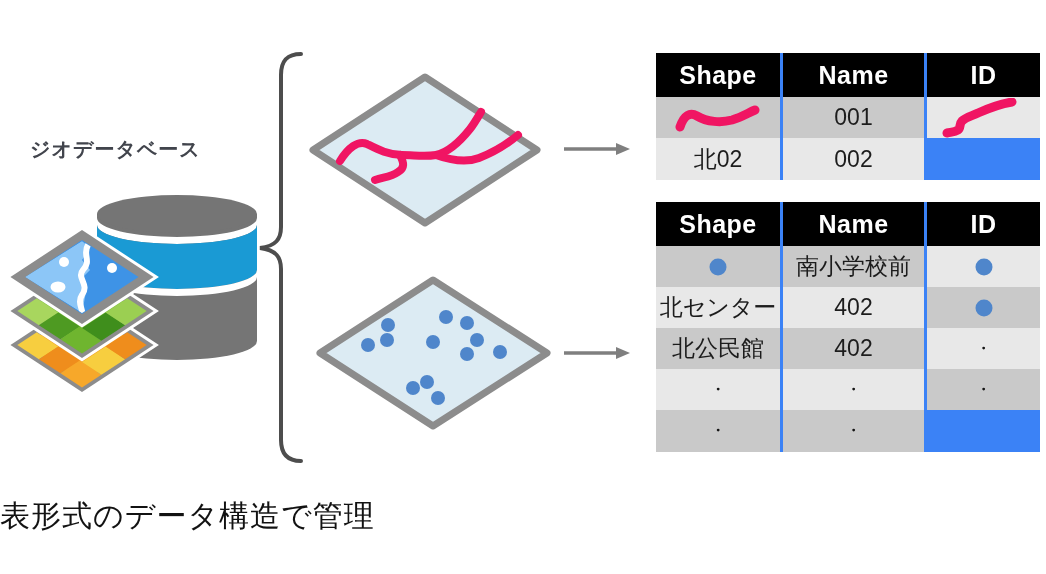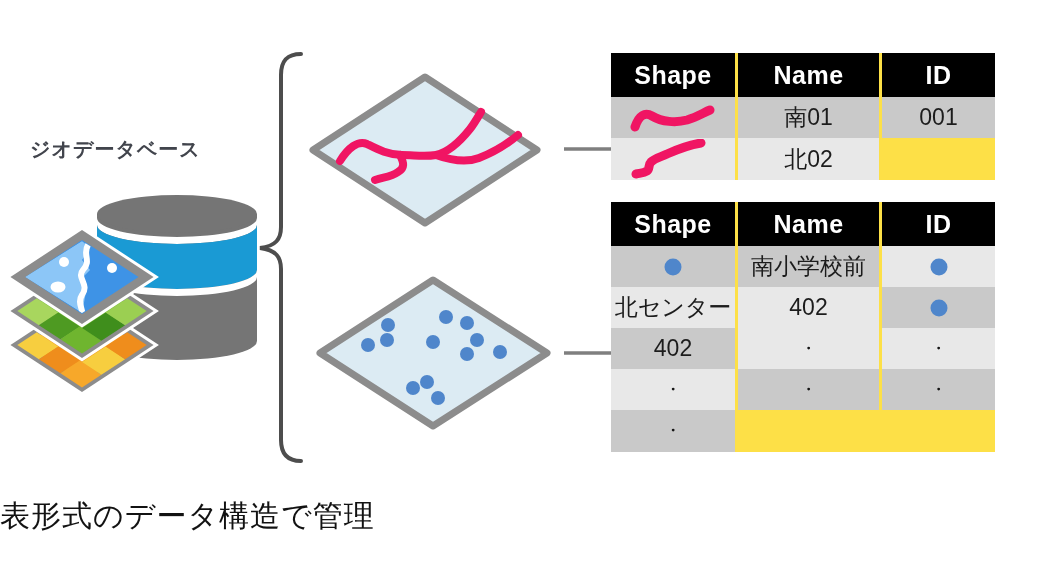--- a/index.html
+++ b/index.html
@@ -6,22 +6,22 @@
   .stage{
     position:relative;width:1046px;height:574px;background:#ffffff;overflow:hidden;
     font-family:"Liberation Sans","DejaVu Sans",sans-serif;
   }
   .gdb-label{
     position:absolute;left:30px;top:136px;width:212px;text-align:left;
     font-size:20px;font-weight:700;color:#41444c;letter-spacing:1px;
   }
   .art{position:absolute;left:0;top:0;}
   .dtable{
-    position:absolute;left:611px;width:384px;display:grid;
-    grid-template-columns:124px 141px 113px;column-gap:3px;background:#fde047;
+    position:absolute;left:656px;width:384px;display:grid;
+    grid-template-columns:124px 141px 113px;column-gap:3px;background:#3b82f6;
   }
   .t1{top:53px;grid-template-rows:44px 41px 42px;}
   .t2{top:202px;grid-template-rows:44px 41px 41px 41px 41px 42px;}
   .cell{display:flex;align-items:center;justify-content:center;font-size:23px;color:#1c1c1c;overflow:hidden;}
   .head{background:#000000;color:#ffffff;font-weight:700;font-size:25px;letter-spacing:0.5px;}
   .rA{background:#C9C9C9;}
   .rB{background:#E8E8E8;}
   .dotcell{font-size:14px;font-weight:700;color:#141414;}
   .caption{
     position:absolute;left:0;top:496px;width:1046px;text-align:left;
@@ -128,29 +128,29 @@
   <div class="dtable t1">
     <div class="cell head">Shape</div>
     <div class="cell head">Name</div>
     <div class="cell head">ID</div>
 
     <div class="cell rA">
       <svg width="86" height="28" viewBox="0 0 86 28">
         <path d="M 5,23 C 9,11 15,8 22,12 C 32,18 46,19 57,16 C 67,13 73,9 80,6" fill="none" stroke="#F01563" stroke-width="9" stroke-linecap="round"></path>
       </svg>
     </div>
-    <div class="cell rA">南01</div>
     <div class="cell rA">001</div>
 
     <div class="cell rB">
       <svg width="86" height="40" viewBox="0 0 86 40">
         <path d="M 6,35 C 11,34 14,34 17,32 C 20,30 18,26 21,23 C 25,19 31,18 37,15 C 48,10 59,6 71,4" fill="none" stroke="#F01563" stroke-width="9" stroke-linecap="round"></path>
       </svg>
     </div>
     <div class="cell rB">北02</div>
+    <div class="cell rB">002</div>
   </div>
 
   <div class="dtable t2">
     <div class="cell head">Shape</div>
     <div class="cell head">Name</div>
     <div class="cell head">ID</div>
 
     <div class="cell rA">
       <svg width="20" height="20" viewBox="0 0 20 20">
         <circle cx="10" cy="10" r="8.5" fill="#4F86CB"></circle>
@@ -164,20 +164,21 @@
       </svg>
     </div>
     <div class="cell rB">北センター</div>
     <div class="cell rB">402</div>
 
     <div class="cell rA">
       <svg width="20" height="20" viewBox="0 0 20 20">
         <circle cx="10" cy="10" r="8.5" fill="#4F86CB"></circle>
       </svg>
     </div>
+    <div class="cell rA">北公民館</div>
     <div class="cell rA">402</div>
 
     <div class="cell rB dotcell">・</div>
     <div class="cell rB dotcell">・</div>
     <div class="cell rB dotcell">・</div>
 
     <div class="cell rA dotcell">・</div>
     <div class="cell rA dotcell">・</div>
     <div class="cell rA dotcell">・</div>
   </div>

